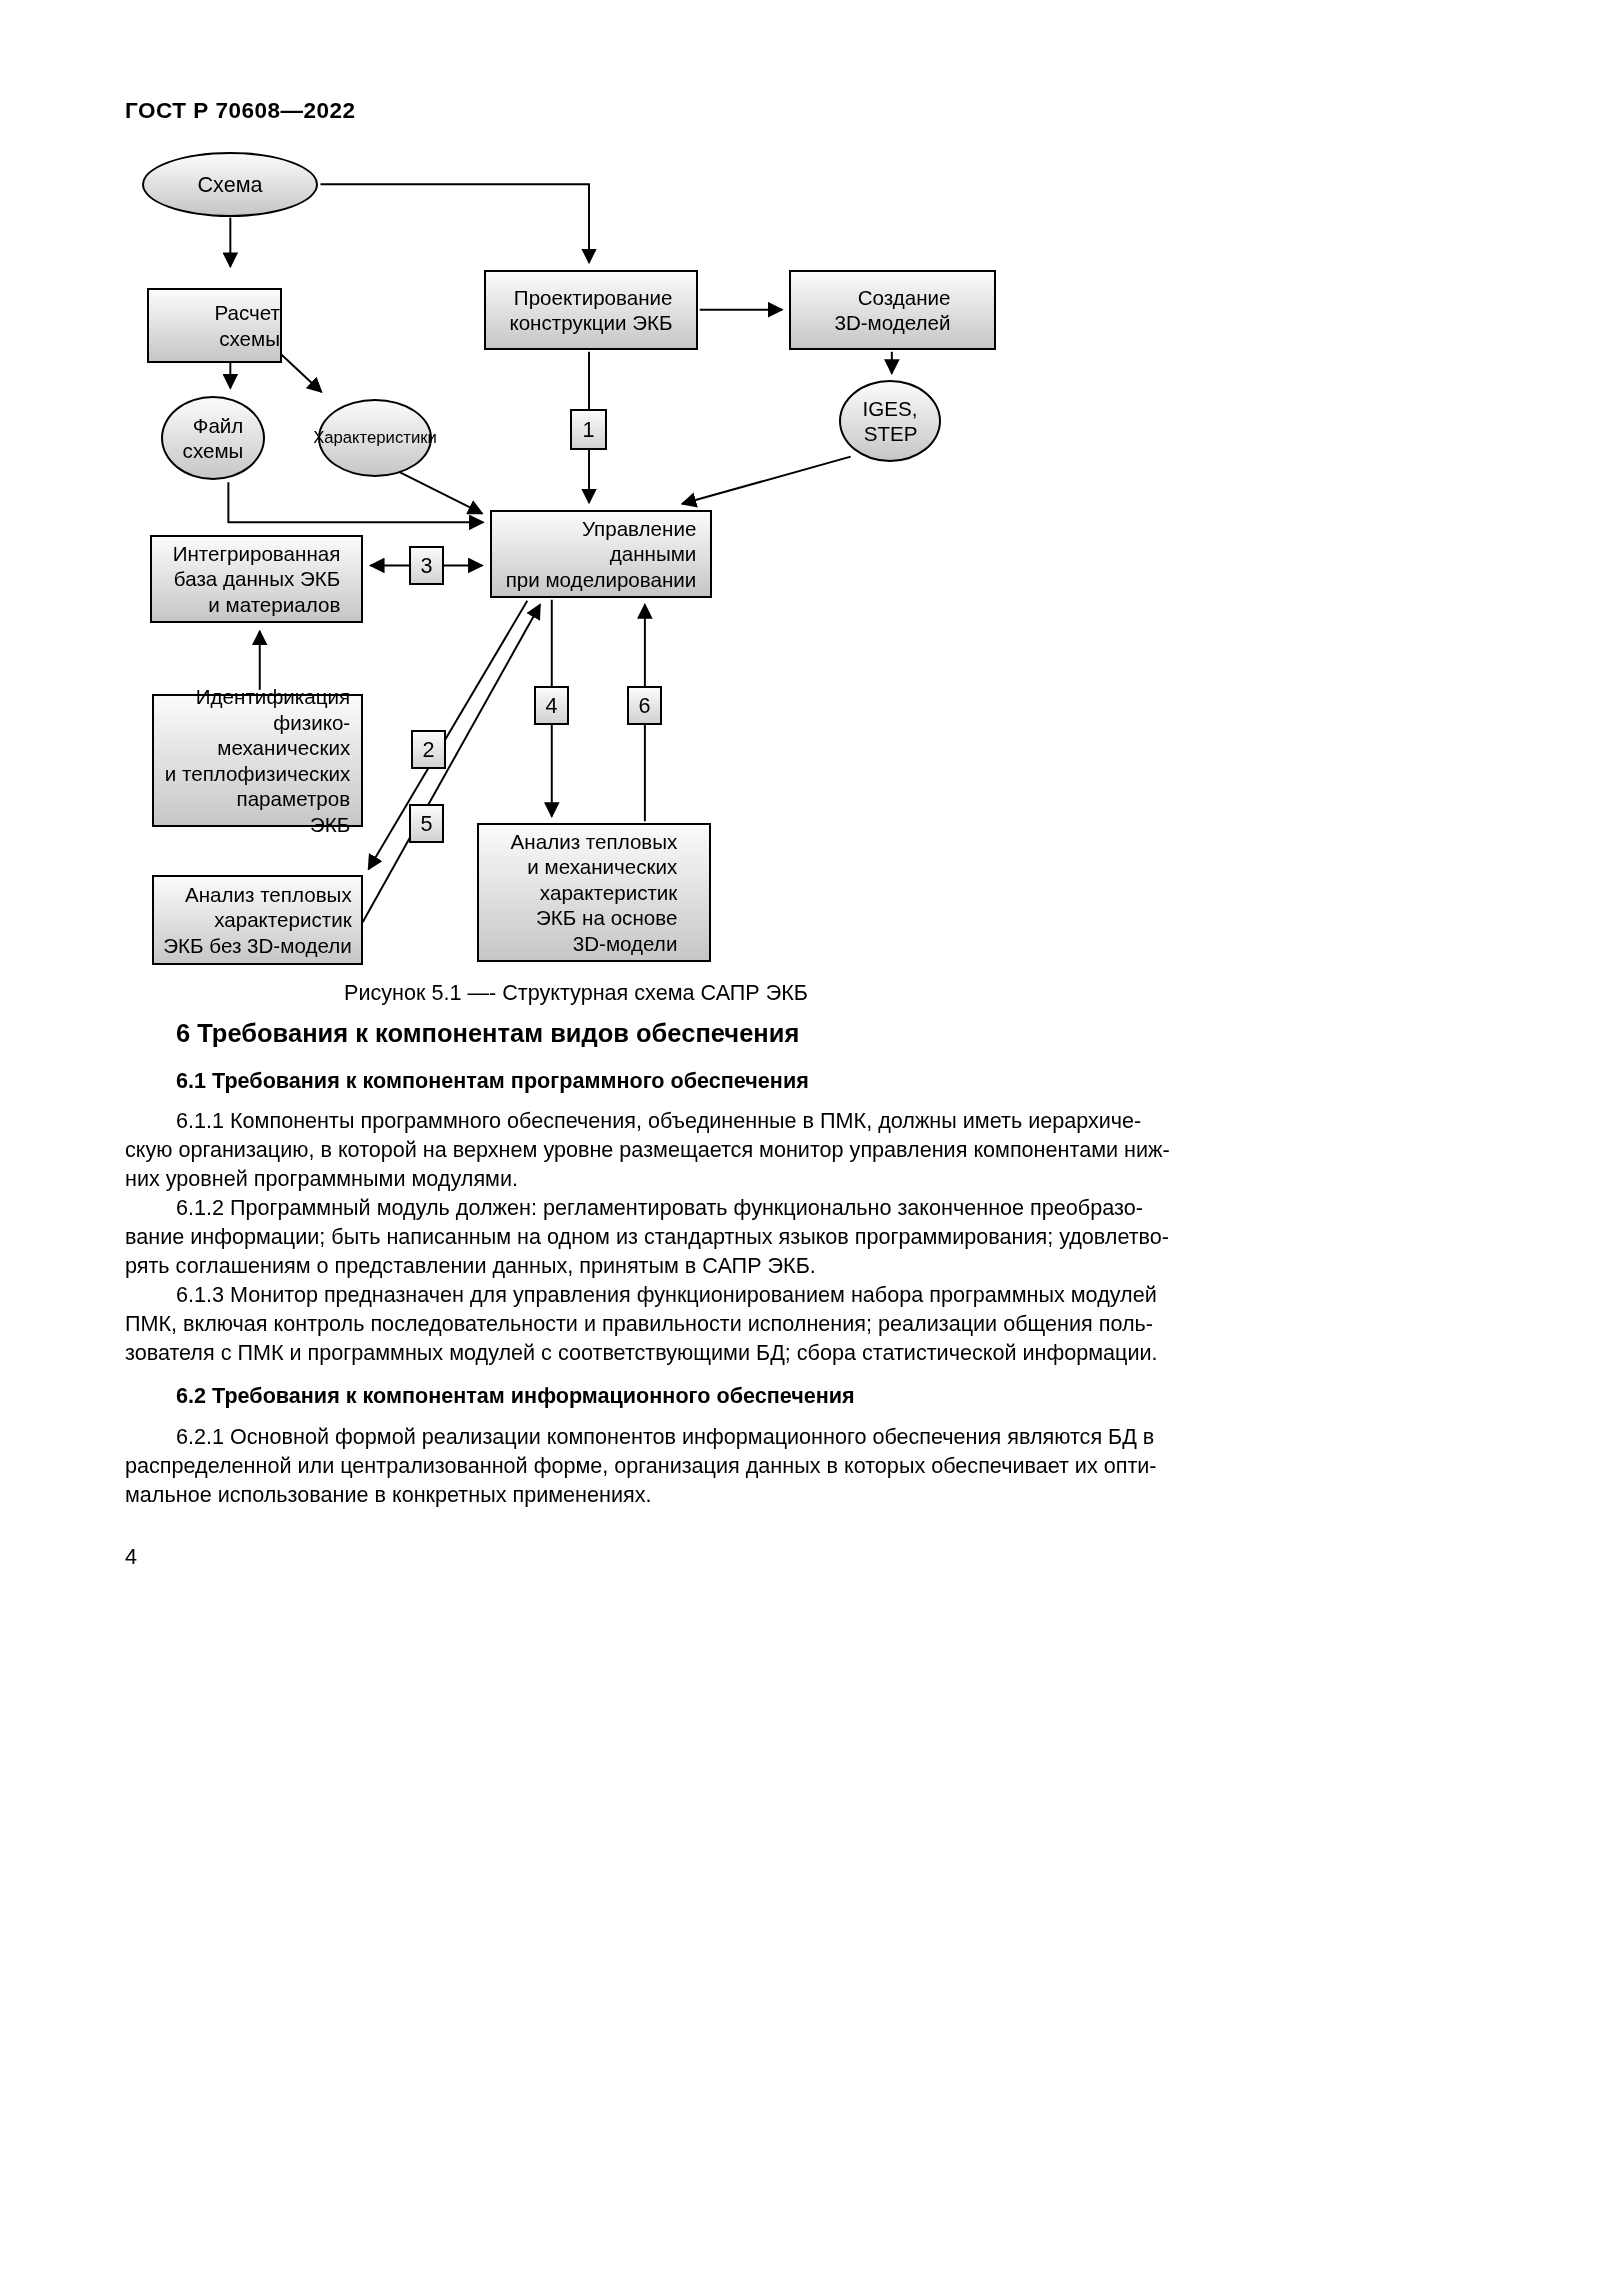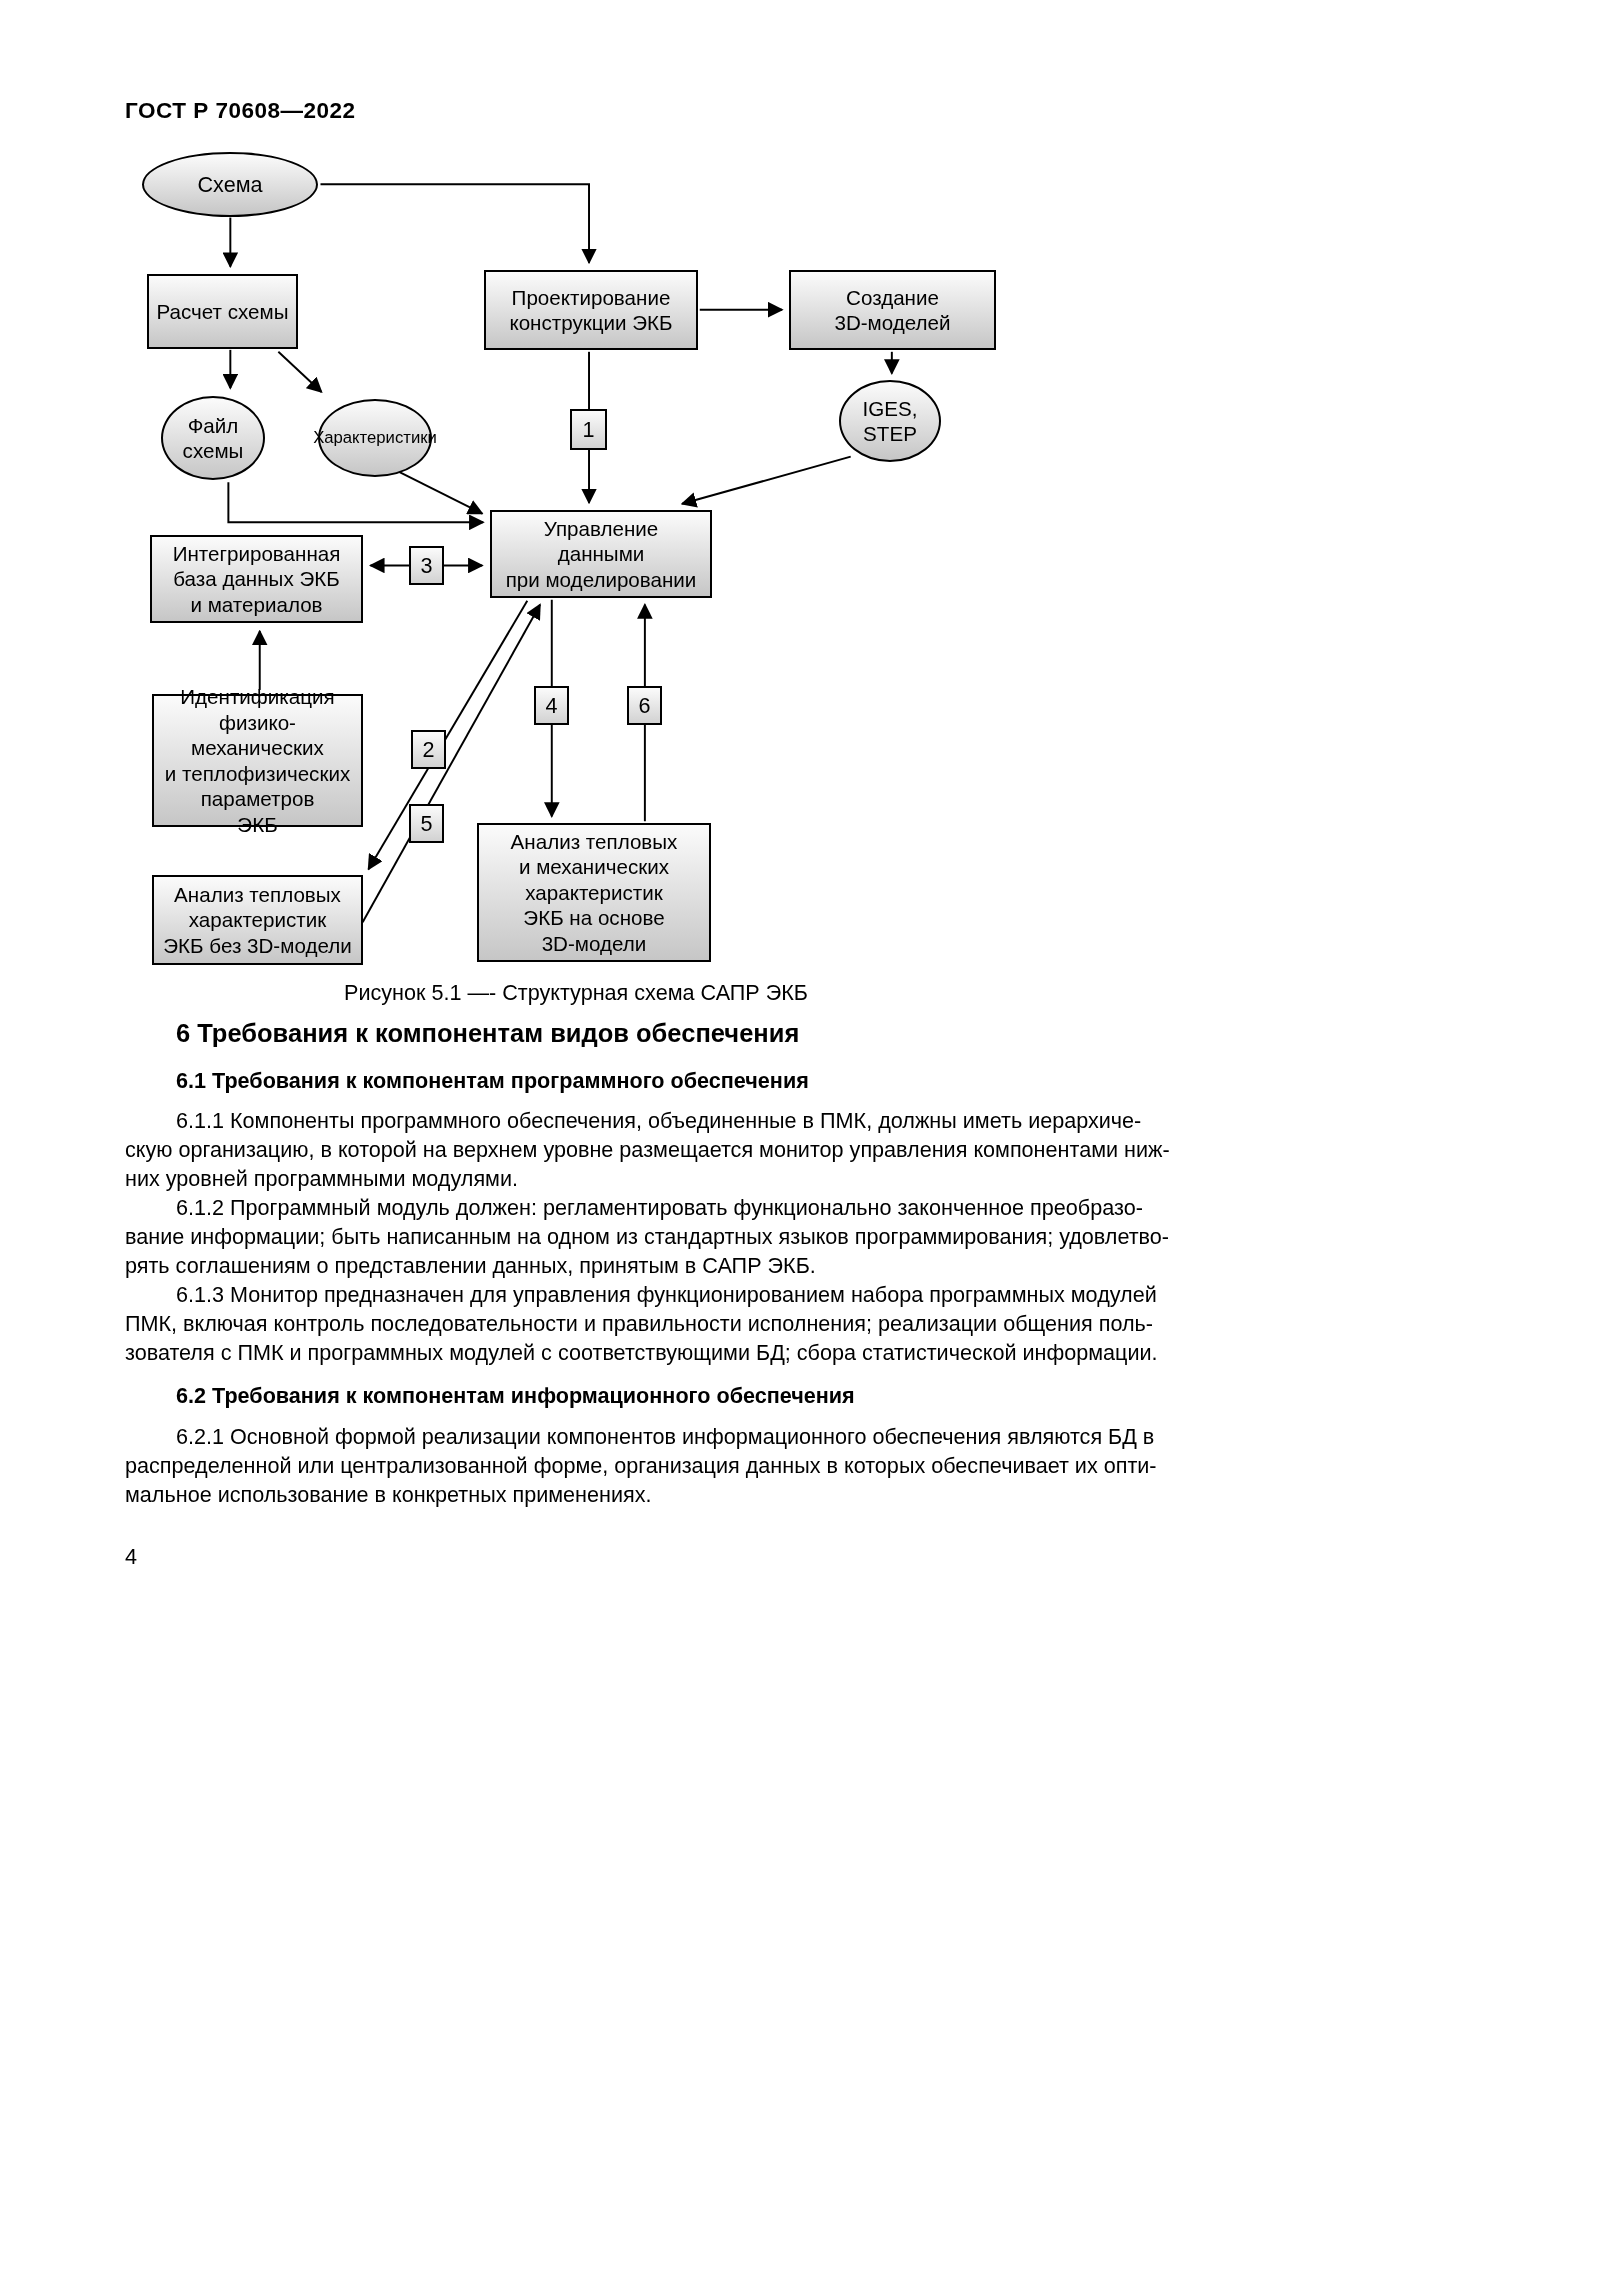--- a/index.html
+++ b/index.html
@@ -18,21 +18,21 @@
   }
 
   .diagram { position:absolute; left:0; top:0; width:1621px; height:980px; }
   .arrows { position:absolute; left:0; top:0; }
 
   .node {
     position:absolute;
     border:2px solid #000;
     background:linear-gradient(180deg, #fbfbfb 0%, #dedede 55%, #c6c6c6 100%);
     display:flex; align-items:center; justify-content:center;
-    text-align:center;
+    text-align:right;
     font-size:20.6px; line-height:25.5px;
     white-space:pre-line;
   }
   .ellipse { border-radius:50%; }
   .node.small { font-size:16.7px; }
   .node.schema-label { font-size:21.6px; }
 
   .connector {
     position:absolute;
     border:2px solid #000;
@@ -95,21 +95,21 @@
       <line x1="378" y1="577" x2="492" y2="577" stroke="#000" stroke-width="2" marker-start="url(#arr)" marker-end="url(#arr)"></line>
       <line x1="265" y1="704" x2="265" y2="644" stroke="#000" stroke-width="2" marker-end="url(#arr)"></line>
       <line x1="538" y1="613" x2="376" y2="887" stroke="#000" stroke-width="2" marker-end="url(#arr)"></line>
       <line x1="370" y1="941" x2="551" y2="617" stroke="#000" stroke-width="2" marker-end="url(#arr)"></line>
       <line x1="563" y1="612" x2="563" y2="833" stroke="#000" stroke-width="2" marker-end="url(#arr)"></line>
       <line x1="658" y1="838" x2="658" y2="617" stroke="#000" stroke-width="2" marker-end="url(#arr)"></line>
     </svg>
 
     <div class="node ellipse schema-label" style="left:142px; top:152px; width:176px; height:65px;">Схема</div>
 
-    <div class="node" style="left:147px; top:274px; width:151px; height:75px;">Расчет схемы</div>
+    <div class="node" style="left:147px; top:288px; width:135px; height:75px;">Расчет схемы</div>
 
     <div class="node" style="left:484px; top:270px; width:214px; height:80px;">Проектирование
 конструкции ЭКБ</div>
 
     <div class="node" style="left:789px; top:270px; width:207px; height:80px;">Создание
 3D-моделей</div>
 
     <div class="node ellipse" style="left:161px; top:396px; width:104px; height:84px;">Файл
 схемы</div>
 

